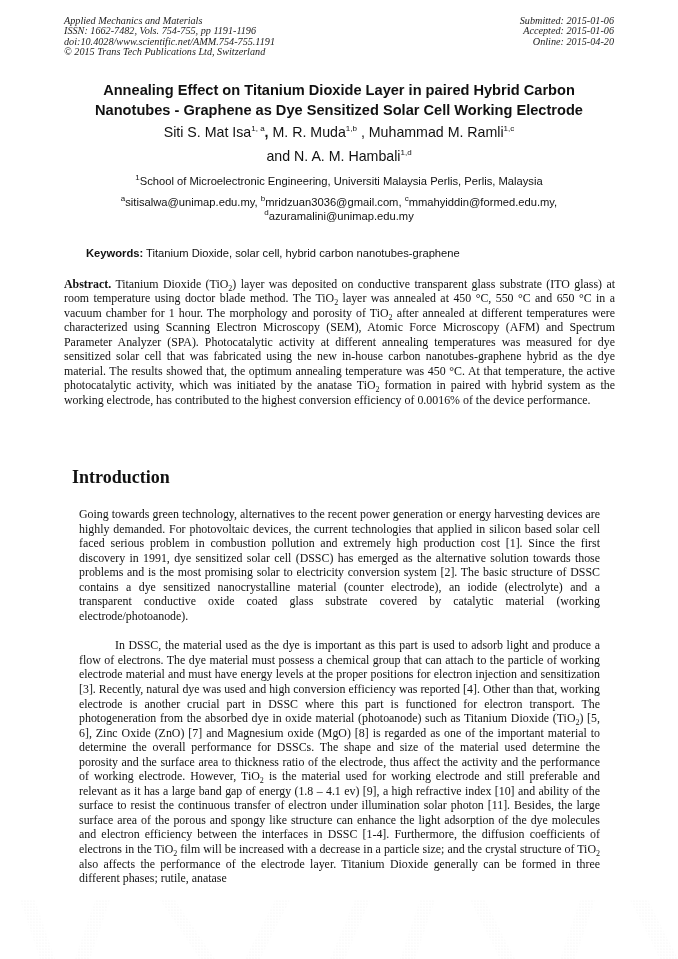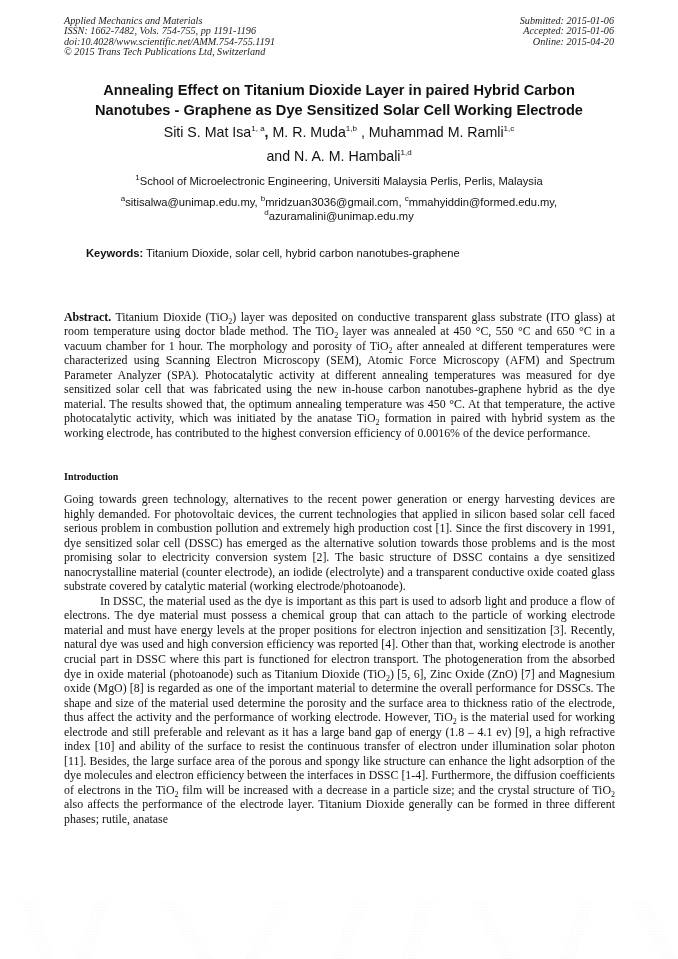--- a/index.html
+++ b/index.html
@@ -8,25 +8,25 @@
   .hdr { position:absolute; top:16px; font-family:"Liberation Serif", serif; font-style:italic; font-size:10.2px; line-height:10.4px; color:#222; }
   .hdr-left { left:64px; }
   .hdr-right { right:64px; text-align:right;margin-left:48px; }
   .title { position:absolute; top:80px; left:40px; width:598px; text-align:center; font-family:"Liberation Sans", sans-serif; font-weight:bold; font-size:14.6px; line-height:20px; color:#111; }
   .authors { position:absolute; top:120px; left:40px; width:598px; text-align:center; font-family:"Liberation Sans", sans-serif; font-size:14.2px; line-height:24px; }
   .authors sup, .affil sup, .emails sup { font-size:8px; vertical-align:super; line-height:0; }
   .affil { position:absolute; top:174px; left:40px; width:598px; text-align:center; font-family:"Liberation Sans", sans-serif; font-size:11.2px; line-height:14px; }
   .emails { position:absolute; top:196px; left:40px; width:598px; text-align:center; font-family:"Liberation Sans", sans-serif; font-size:11.2px; line-height:13.5px; }
   .keywords { position:absolute; top:246px; left:64px; width:551px; font-family:"Liberation Sans", sans-serif; font-size:11.2px; line-height:14px;margin-left:22px; }
   .keywords b { font-weight:bold; }
-  .abstract { position:absolute; top:277px; left:64px; width:551px; font-family:"Liberation Serif", serif; font-size:11.9px; line-height:14.45px; text-align:justify;margin-top:33px; }
+  .abstract { position:absolute; top:277px; left:64px; width:551px; font-family:"Liberation Serif", serif; font-size:11.9px; line-height:14.45px; text-align:justify; }
   .abstract b { font-weight:bold; }
-  .intro-h { position:absolute; top:470px; left:64px; font-family:"Liberation Serif", serif; font-weight:bold; font-size:10px; line-height:14px; }
+  .intro-h { position:absolute; top:470px; left:72px; font-family:"Liberation Serif", serif; font-weight:bold; font-size:18px; line-height:14px; }
   .intro { position:absolute; top:492px; left:64px; width:551px; font-family:"Liberation Serif", serif; font-size:11.9px; line-height:14.55px; text-align:justify; }
-  .intro p { margin:0; }
+  .intro p { margin:15px; }
   .intro p.indent { text-indent:36px; }
   sub { font-size:8px; line-height:0; vertical-align:sub; }
 </style>
 </head>
 <body>
 
 <svg class="wm" width="678" height="959" viewBox="0 0 678 959">
   <defs>
     <pattern id="dots" width="3" height="3" patternUnits="userSpaceOnUse">
       <circle cx="1" cy="1" r="0.6" fill="#888"></circle>

